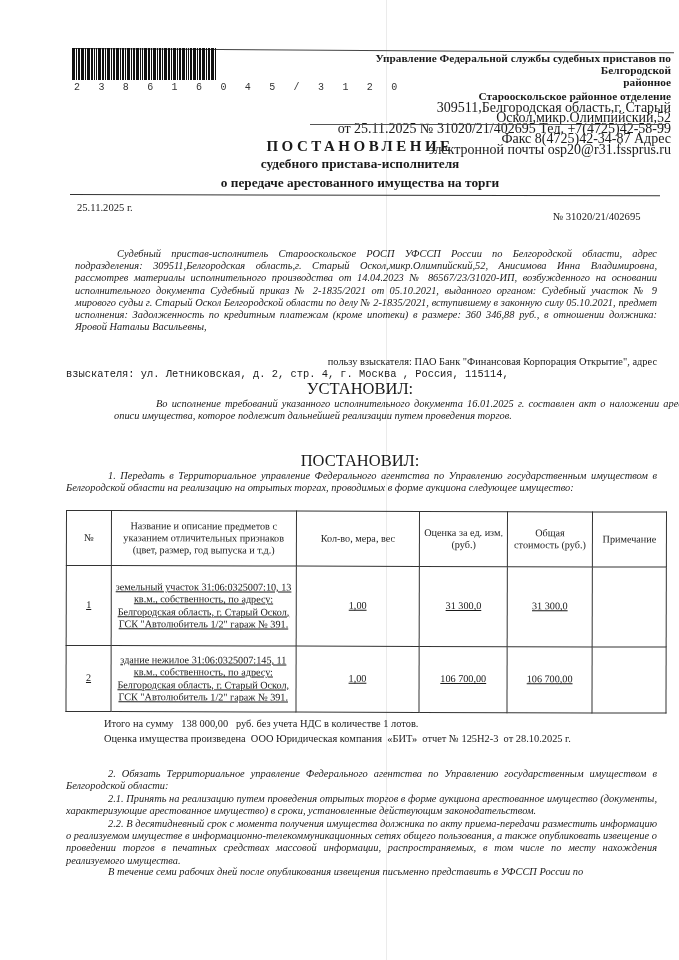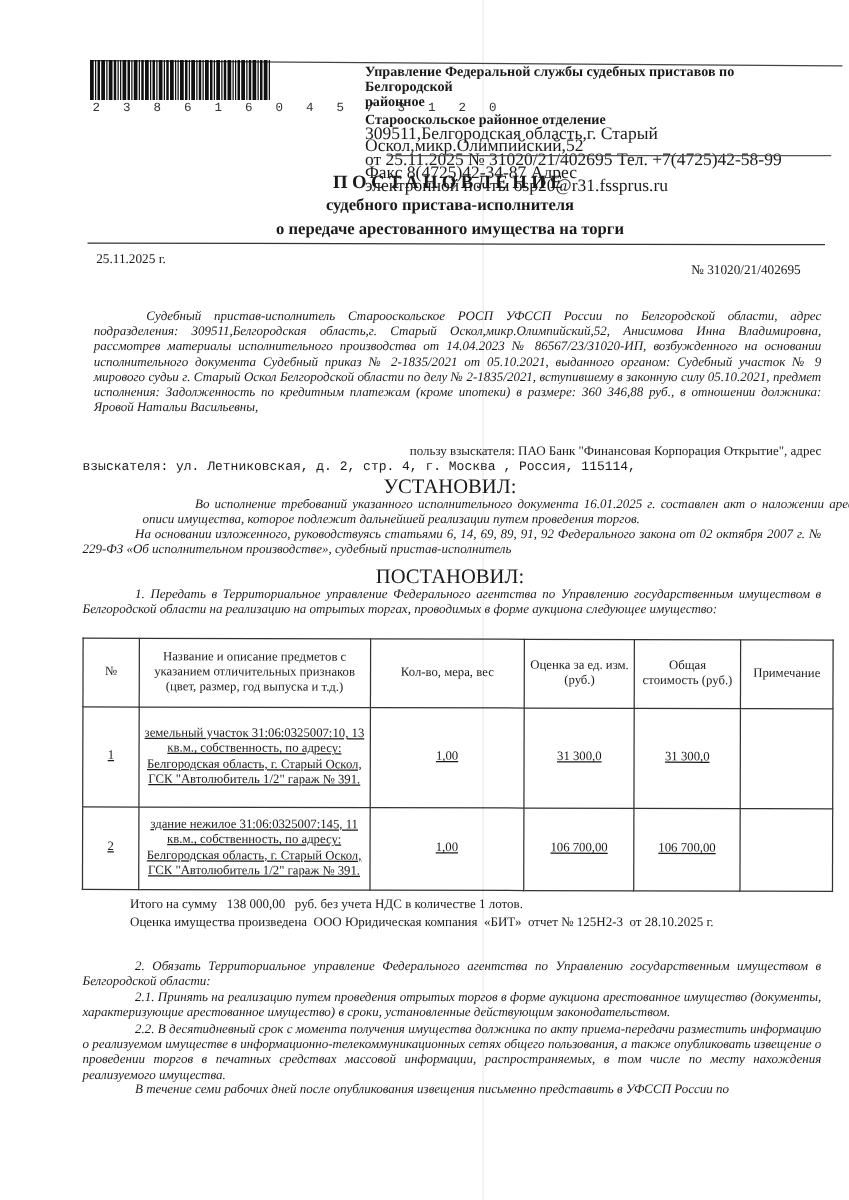--- a/index.html
+++ b/index.html
@@ -7,21 +7,21 @@
     width:679px; height:960px; background:#ffffff; position:relative; overflow:hidden;
     font-family:"Liberation Serif", "DejaVu Serif", serif; color:#1a1a1a;
   }
   .page { position:absolute; left:0; top:0; width:679px; height:960px; }
   .abs { position:absolute; }
   
   .barcode { left:72px; top:48px; width:188px; height:32px; display:flex; align-items:stretch; }
   .barcode span { display:block; background:#111; margin-right:1px; }
   .barcode-num { left:74px; top:82px; font-family:"Liberation Mono","DejaVu Sans Mono",monospace; font-size:10px; letter-spacing:6.2px; color:#333; }
   .top-rule { left:74px; top:48px; width:600px; height:1px; background:#444; transform:rotate(0.4deg); transform-origin:left; }
-  .dept { left:292px; top:52px; width:355px; text-align:left; }
+  .dept { left:316px; top:52px; width:355px; text-align:right; }
   .dept .l1 { font-weight:bold; font-size:11.3px; line-height:12px; }
   .dept .l2 { font-weight:bold; font-size:11.3px; line-height:12px; }
   .dept .l3 { font-weight:bold; font-size:11.3px; line-height:14px; margin-top:1px; }
   .dept .small { font-size:14px; line-height:10.4px; }
   .dept-rule { left:310px; top:124px; width:355px; height:1px; background:#555; }
   .title-block { left:60px; top:137px; width:600px; text-align:center; }
   .title-block .t1 { font-weight:bold; font-size:15px; letter-spacing:3.5px; line-height:18px; }
   .title-block .t2 { font-weight:bold; font-size:13.3px; line-height:18px; }
   .title-block .t3 { font-weight:bold; font-size:13.3px; line-height:20px; }
   .title-rule { left:70px; top:194px; width:590px; height:1px; background:#333; transform:rotate(0.12deg); transform-origin:left; }
@@ -123,21 +123,20 @@
   <div class="abs docnum">№ 31020/21/402695</div>
 
   <div class="abs para indent" style="top:248px;">Судебный пристав-исполнитель Старооскольское РОСП УФССП России по Белгородской области, адрес подразделения: 309511,Белгородская область,г. Старый Оскол,микр.Олимпийский,52, Анисимова Инна Владимировна, рассмотрев материалы исполнительного производства от 14.04.2023 № 86567/23/31020-ИП, возбужденного на основании исполнительного документа Судебный приказ № 2-1835/2021 от 05.10.2021, выданного органом: Судебный участок № 9 мирового судьи г. Старый Оскол Белгородской области по делу № 2-1835/2021, вступившему в законную силу 05.10.2021, предмет исполнения: Задолженность по кредитным платежам (кроме ипотеки) в размере: 360 346,88 руб., в отношении должника: Яровой Натальи Васильевны,</div>
 
   <div class="abs para" style="top:356px; text-align:right;">пользу взыскателя: ПАО Банк "Финансовая Корпорация Открытие", адрес</div>
   <div class="abs para" style="top:368px; left:66px;font-family:Liberation Mono, monospace;">взыскателя: ул. Летниковская, д. 2, стр. 4, г. Москва , Россия, 115114,</div>
 
   <div class="abs section-title" style="top:380px;">УСТАНОВИЛ:</div>
 
   <div class="abs para indent" style="top:398px; left:66px; width:591px;margin-left:48px;">Во исполнение требований указанного исполнительного документа 16.01.2025 г. составлен акт о наложении ареста и описи имущества, которое подлежит дальнейшей реализации путем проведения торгов.</div>
-  <div class="abs para indent" style="top:422px; left:66px; width:591px;">На основании изложенного, руководствуясь статьями 6, 14, 69, 89, 91, 92 Федерального закона от 02 октября 2007 г. № 229-ФЗ «Об исполнительном производстве», судебный пристав-исполнитель</div>
 
   <div class="abs section-title" style="top:452px;">ПОСТАНОВИЛ:</div>
 
   <div class="abs para indent" style="top:470px; left:66px; width:591px;">1. Передать в Территориальное управление Федерального агентства по Управлению государственным имуществом в Белгородской области  на реализацию на отрытых торгах, проводимых в форме аукциона следующее имущество:</div>
 
   <table class="items">
     <colgroup>
       <col style="width:45px">
         <col style="width:185px">
         <col style="width:124px">

